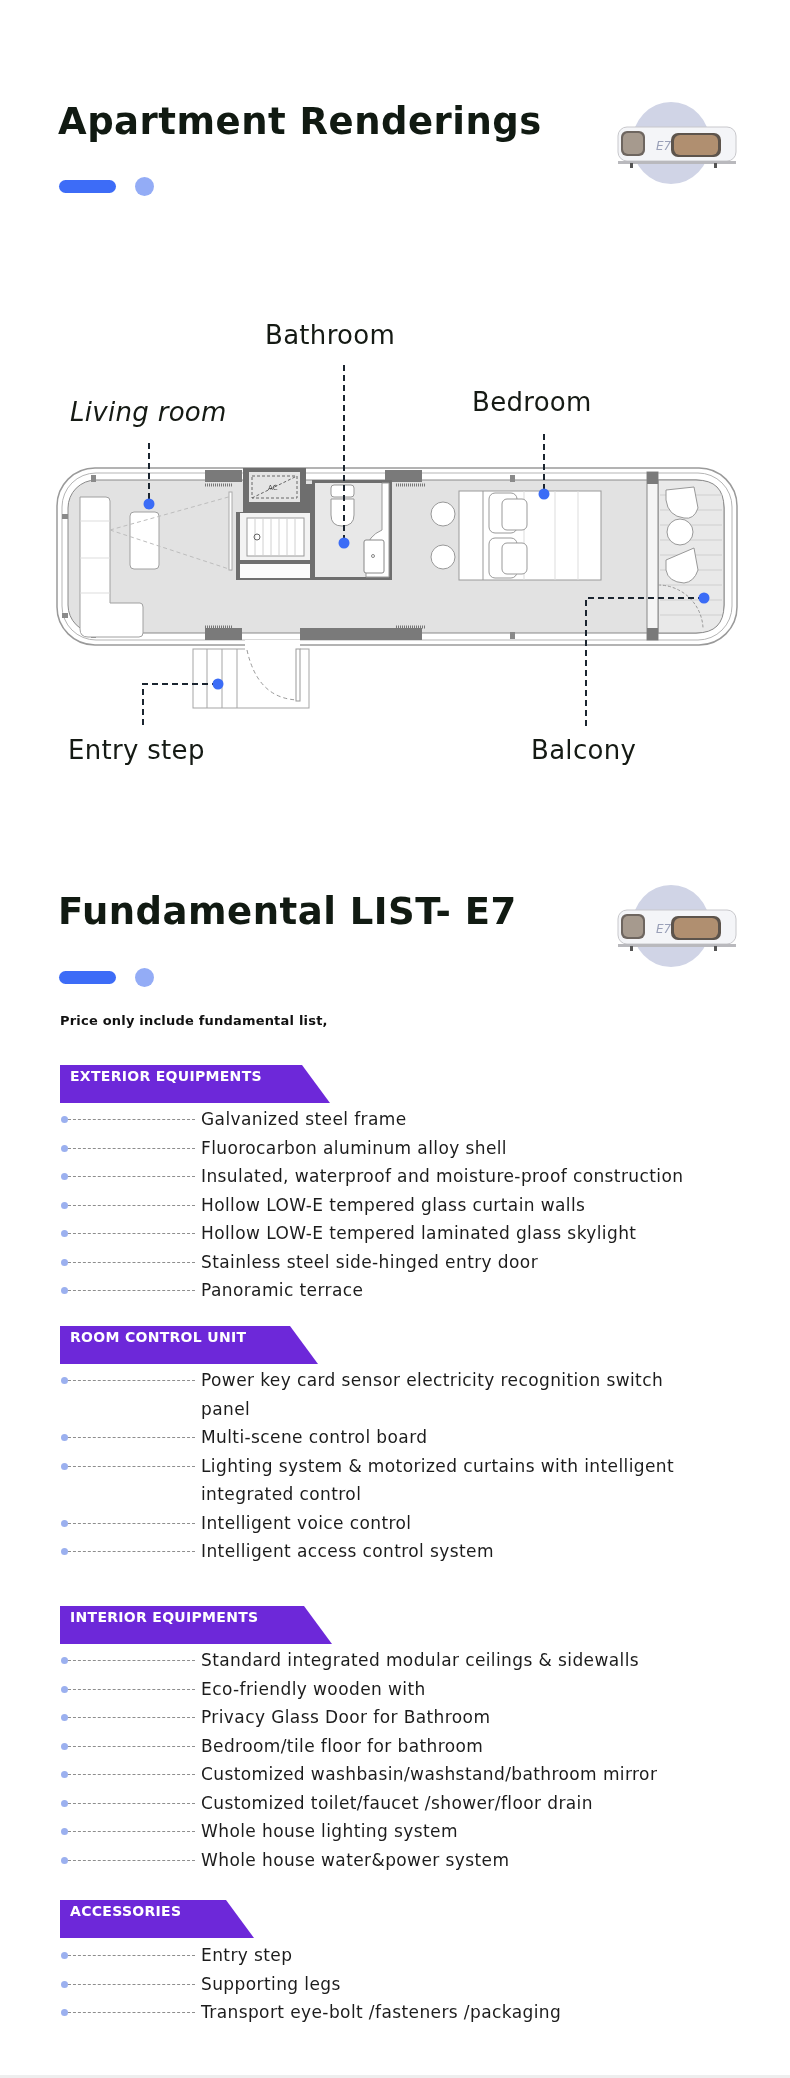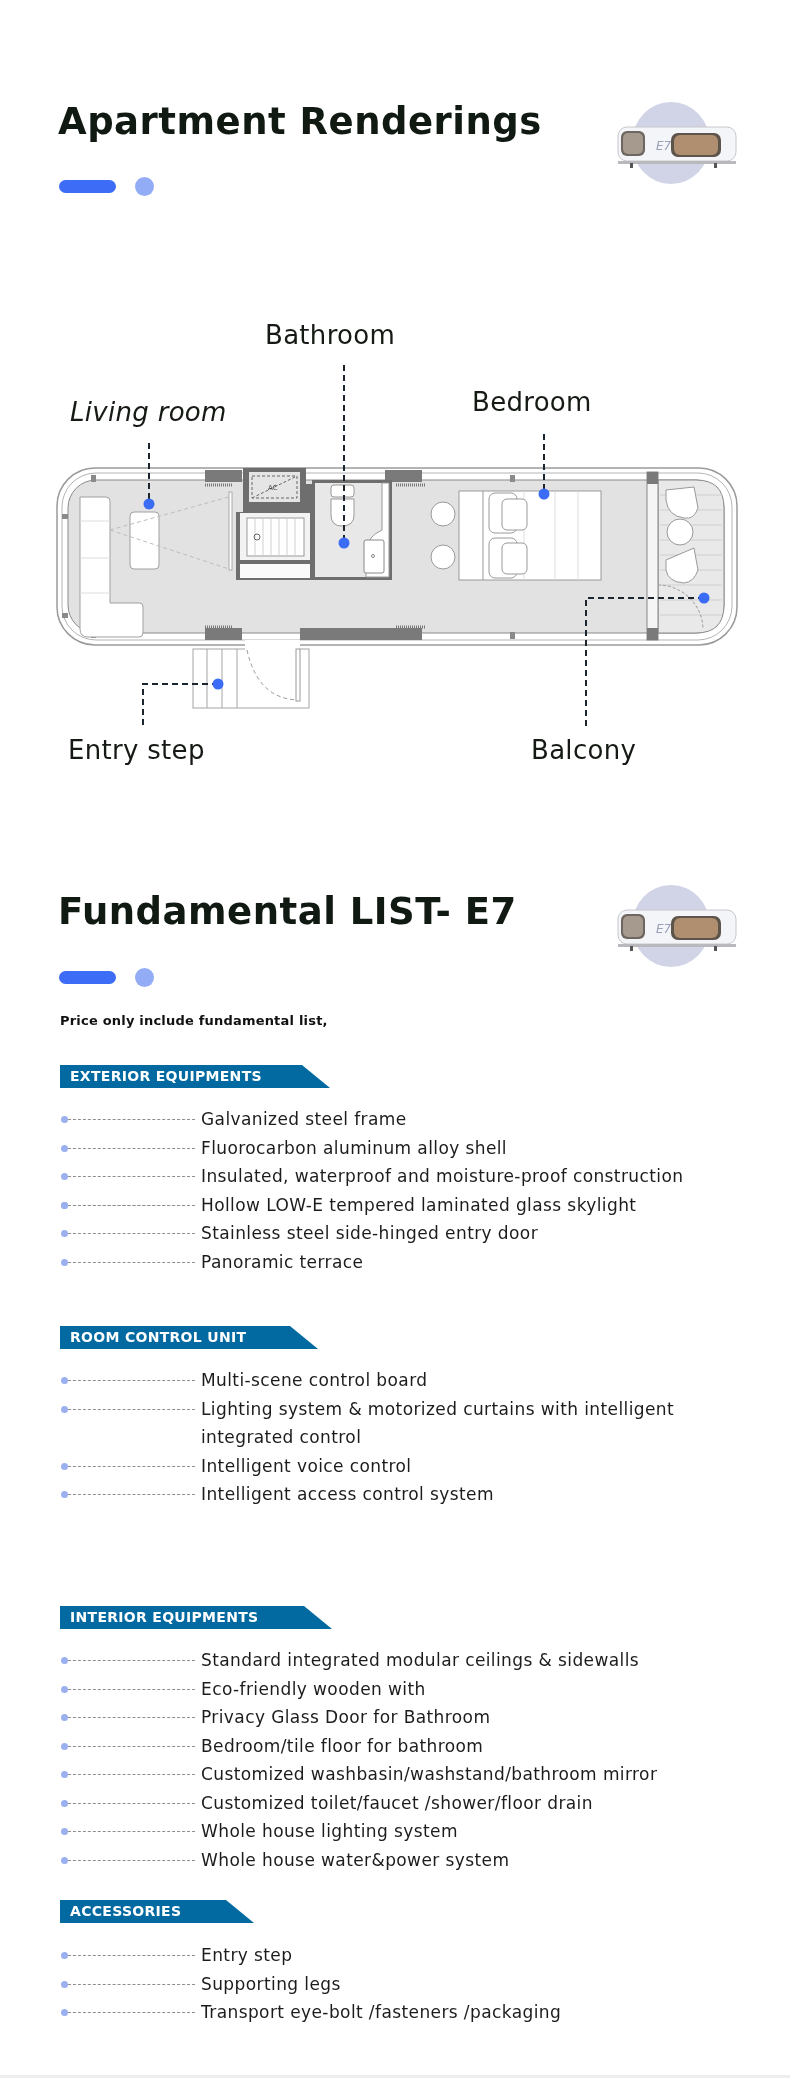--- a/index.html
+++ b/index.html
@@ -4,21 +4,21 @@
 <style>
   html,body{margin:0;padding:0;background:#ffffff;}
   body{width:790px;height:2078px;position:relative;overflow:hidden;font-family:"DejaVu Sans","Liberation Sans",sans-serif;color:#111611;}
   .abs{position:absolute;}
   .section-title{position:absolute;left:58px;font-size:37px;font-weight:bold;letter-spacing:0.5px;color:#111a12;white-space:nowrap;line-height:1;}
   .pill{position:absolute;left:59px;width:57px;height:13px;border-radius:7px;background:#3d6cf7;}
   .dot{position:absolute;left:135px;width:19px;height:19px;border-radius:50%;background:#93acf6;}
   .thumb{position:absolute;left:614px;width:126px;height:86px;}
   .label{position:absolute;font-size:26px;color:#151a14;white-space:nowrap;line-height:1;letter-spacing:0.3px;}
   .price{position:absolute;left:60px;top:1013px;font-size:13px;font-weight:bold;color:#111;white-space:nowrap;letter-spacing:0.2px;}
-  .badge{position:absolute;left:60px;height:23px;background:#0369a1;clip-path:polygon(0 0,calc(100% - 28px) 0,100% 100%,0 100%);}
+  .badge{position:absolute;left:60px;height:38px;background:#6d28d9;clip-path:polygon(0 0,calc(100% - 28px) 0,100% 100%,0 100%);}
   .badge span{position:absolute;left:10px;top:4px;font-size:14px;font-weight:bold;color:#fff;letter-spacing:0.3px;white-space:nowrap;line-height:15px;}
   .list{position:absolute;left:60px;width:680px;margin:0;padding:0;list-style:none;}
   .list li{position:relative;padding-left:141px;font-size:17px;line-height:28.5px;color:#1c1c1c;letter-spacing:0.4px;}
   .list li .bullet{position:absolute;left:1px;top:11px;width:7px;height:7px;border-radius:50%;background:#9bb0ef;}
   .list li .dash{position:absolute;left:8px;top:14px;width:127px;border-top:1px dashed #8e8e8e;}
   .bottom-bar{position:absolute;left:0;top:2075px;width:790px;height:3px;background:#eeeeee;}
 </style>
 </head>
 <body>
 
@@ -188,30 +188,31 @@
 
 <div class="price">Price only include fundamental list,</div>
 
 <div class="badge" style="top:1065px;width:270px;">
     <span>EXTERIOR EQUIPMENTS</span>
   </div>
 <ul class="list" style="top:1105px;">
   <li><span class="bullet"></span><span class="dash"></span><span>Galvanized steel frame</span></li>
   <li><span class="bullet"></span><span class="dash"></span><span>Fluorocarbon aluminum alloy shell</span></li>
   <li><span class="bullet"></span><span class="dash"></span><span>Insulated, waterproof and moisture-proof construction</span></li>
-  <li><span class="bullet"></span><span class="dash"></span></li>
+  <li><span class="bullet"></span><span class="dash"></span><span>Hollow LOW-E tempered glass curtain walls</span></li>
   <li><span class="bullet"></span><span class="dash"></span><span>Hollow LOW-E tempered laminated glass skylight</span></li>
   <li><span class="bullet"></span><span class="dash"></span><span>Stainless steel side-hinged entry door</span></li>
   <li><span class="bullet"></span><span class="dash"></span><span>Panoramic terrace</span></li>
 </ul>
 
 <div class="badge" style="top:1326px;width:258px;">
     <span>ROOM CONTROL UNIT</span>
   </div>
 <ul class="list" style="top:1366px;width:640px;">
+  <li><span class="bullet"></span><span class="dash"></span><span>Power key card sensor electricity recognition switch panel</span></li>
   <li><span class="bullet"></span><span class="dash"></span><span>Multi-scene control board</span></li>
   <li><span class="bullet"></span><span class="dash"></span><span>Lighting system &amp; motorized curtains with intelligent integrated control</span></li>
   <li><span class="bullet"></span><span class="dash"></span><span>Intelligent voice control</span></li>
   <li><span class="bullet"></span><span class="dash"></span><span>Intelligent access control system</span></li>
 </ul>
 
 <div class="badge" style="top:1606px;width:272px;">
     <span>INTERIOR EQUIPMENTS</span>
   </div>
 <ul class="list" style="top:1646px;">

